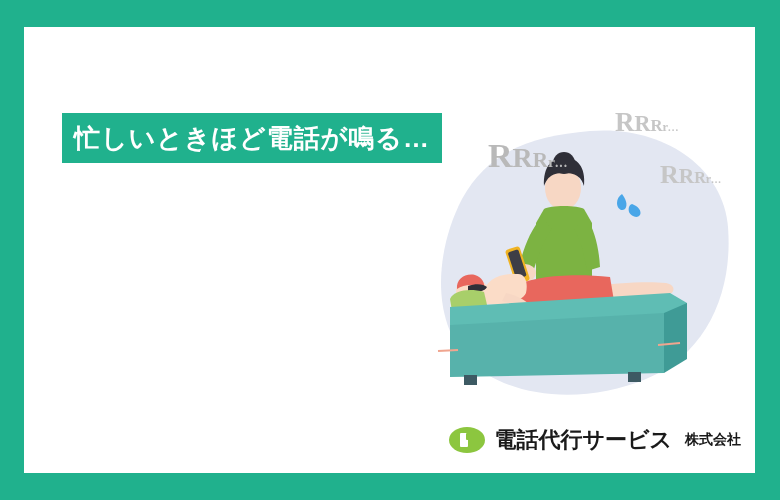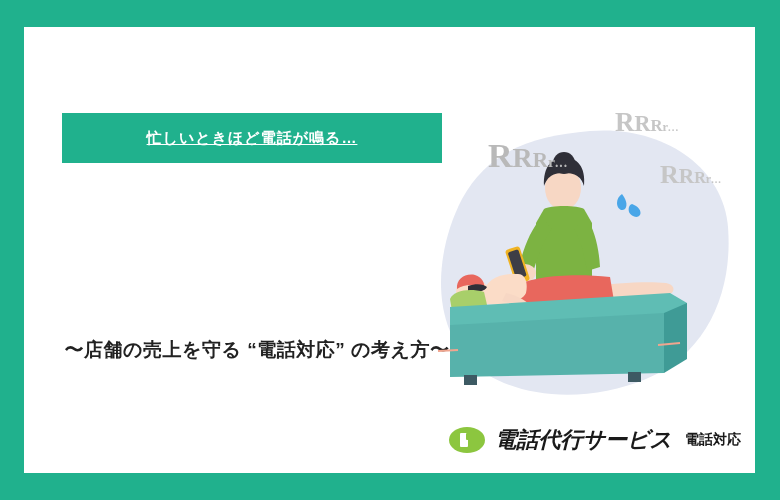--- a/index.html
+++ b/index.html
@@ -26,25 +26,24 @@
   
   .badge {
     position:absolute;
     left:38px; top:86px;
     width:380px; height:50px;
     background:#20b18d;
     display:flex; align-items:center; justify-content:center;
   }
   .badge-text {
     color:#ffffff;
-    font-size:15px;
+    font-size:26px;
     font-weight:700;
     letter-spacing:1px;
     white-space:nowrap;
-    text-decoration:underline;
   }
 
   .headline {
     position:absolute;
     left:30px; top:152px;
     width:420px;
   }
   .headline-line {
     color:#333333;
     font-size:46px;
@@ -94,21 +93,20 @@
     width:8px; height:7px;
     background:#8cc63f;
     border-radius:1px;
   }
   .logo-main {
     color:#1a1a1a;
     font-size:22px;
     font-weight:700;
     letter-spacing:0px;
     white-space:nowrap;
-    font-style:italic;
   }
   .logo-sub {
     color:#1a1a1a;
     font-size:14px;
     font-weight:700;
     margin-left:4px;
     white-space:nowrap;
   }
 
   
@@ -141,26 +139,25 @@
 <body>
 
 <div id="poster">
   <div id="canvas">
 
     <div class="badge">
       <span class="badge-text">忙しいときほど電話が鳴る…</span>
     </div>
 
 
-    <div class="subtitle">〜店舗の売上を守る “電話対応” の考え方〜</div>
 
     <div class="logo">
       <span class="logo-mark"></span>
       <span class="logo-main">電話代行サービス</span>
-      <span class="logo-sub">電話対応</span>
+      <span class="logo-sub">株式会社</span>
     </div>
 
     <div class="illus">
       <svg viewBox="0 0 313 330">
 
         <path d="M158 44 C228 38 291 78 296 140 C301 204 276 266 214 292
                  C152 318 74 312 36 272 C-2 232 4 162 30 112 C56 64 100 49 158 44 Z" fill="#e3e7f2"></path>
 
         <g>
 

